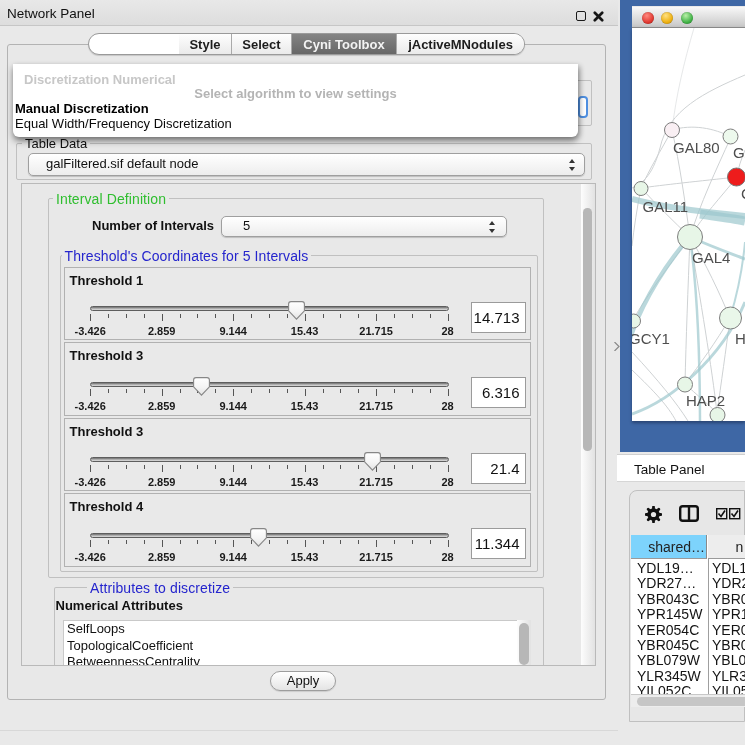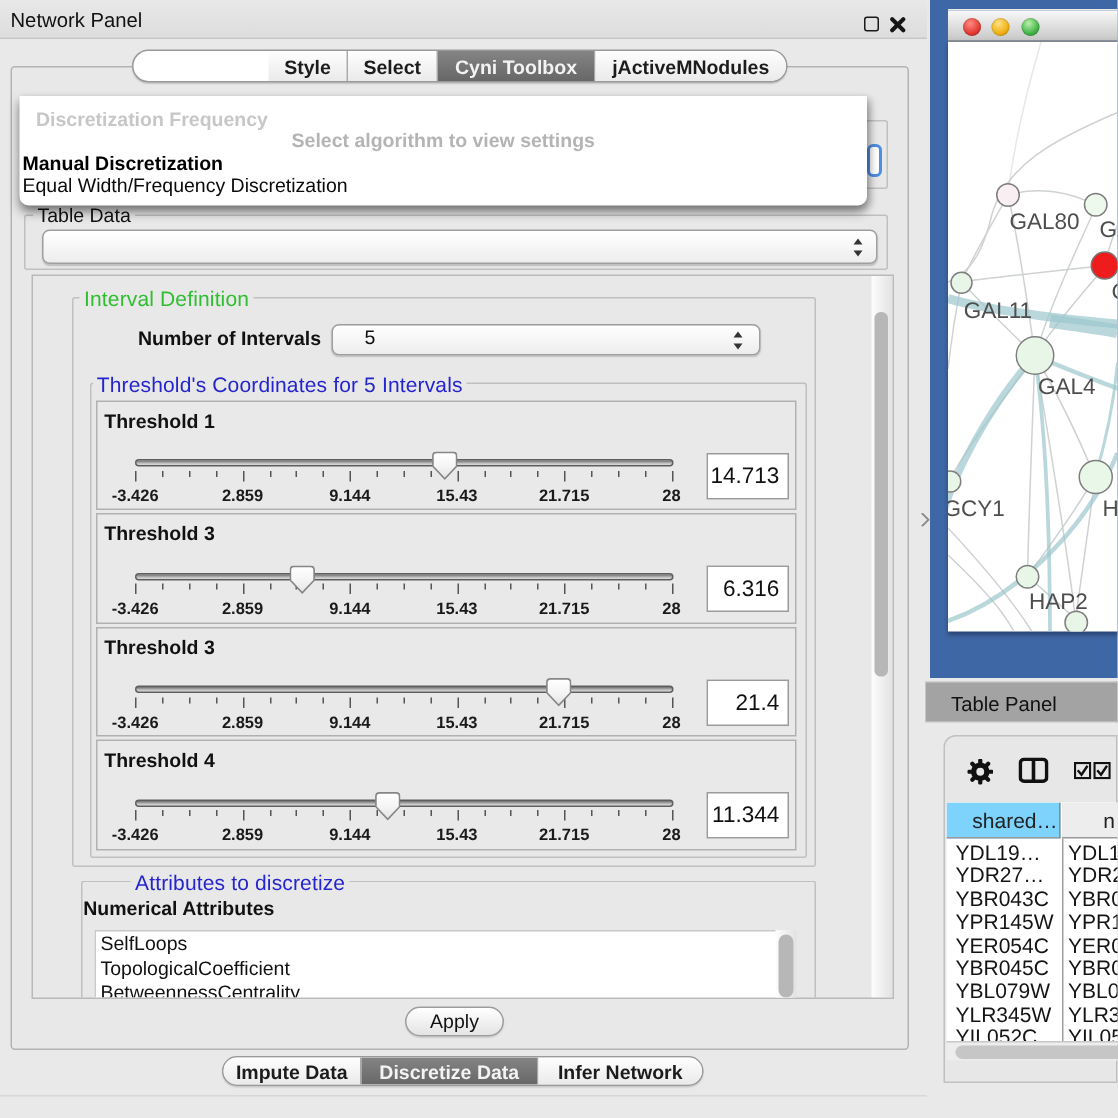--- a/index.html
+++ b/index.html
@@ -60,21 +60,21 @@
 #popup .ghost{position:absolute;left:11px;top:8px;font-size:13px;font-weight:bold;color:#c7c7c7;}
 #popup .sel{position:absolute;left:0;top:22px;width:565px;text-align:center;font-size:13px;font-weight:bold;color:#b4b4b4;}
 #popup .i1{position:absolute;left:2px;top:37px;font-size:13px;font-weight:bold;color:#000;}
 #popup .i2{position:absolute;left:2px;top:52px;font-size:13px;color:#0a0a0a;}
 
 #netwin{position:absolute;left:620px;top:0;width:125px;height:452px;background:#3e67a5;}
 #nettitle{position:absolute;left:12px;top:6px;width:113px;height:22px;
  background:linear-gradient(#f8f8f8,#cfcfcf 85%,#c3c3c3);border-bottom:1px solid #8b8b8b;border-top:1px solid #e9e9e9;}
 .light{position:absolute;top:5px;width:12px;height:12px;border-radius:50%;box-shadow:inset 0 0 0 1px rgba(0,0,0,0.22),inset 0 2px 2px rgba(255,255,255,0.5);}
 #netcanvas{position:absolute;left:12px;top:28px;width:113px;height:393px;background:#fff;box-shadow:0 2px 3px rgba(0,0,20,0.35);}
-#tpstrip{position:absolute;left:617px;top:454px;width:128px;height:28px;background:#a3a3a3;
+#tpstrip{position:absolute;left:617px;top:454px;width:128px;height:28px;background:#ffffff;
  border-top:1px solid #d0d0d0;border-bottom:1px solid #d6d6d6;}
 #tpstrip span{position:absolute;left:17px;top:7px;font-size:13.5px;color:#111;}
 #tcontainer{position:absolute;left:629px;top:490px;width:116px;height:232px;background:#e7e7e7;
  border:1px solid #c0c0c0;border-radius:8px 0 0 0;}
 #ttable{position:absolute;left:631px;top:535px;width:114px;height:159px;background:#fff;overflow:hidden;}
 #th1{position:absolute;left:0;top:0;width:75.5px;height:24px;background:#7dd3fc;
  border-right:1px solid #8a8a8a;border-bottom:1px solid #9a9a9a;text-align:right;padding-right:0.5px;font-size:14px;color:#222;line-height:24px;}
 #th2{position:absolute;left:76.5px;top:0;width:37.5px;height:24px;background:#ededed;
  border-bottom:1px solid #9a9a9a;font-size:14px;color:#222;line-height:24px;padding-left:28px;}
 .trow{position:absolute;width:200px;font-size:14px;color:#141414;}
@@ -95,20 +95,21 @@
     </div>
  <div id="innerpanel"></div>
 
  <div class="group" style="left:16px;top:80px;width:576px;height:46px;"></div>
  <div class="abs" style="left:578px;top:96px;width:10px;height:22px;border:2px solid #4f8fe0;border-radius:4px;background:#fff;"></div>
 
  <div class="group" style="left:16px;top:143px;width:576px;height:37px;">
    <div class="gtitle" style="left:5px;color:#111;">Table Data</div>
  </div>
  <div class="combo" style="left:28px;top:153px;width:557px;height:23px;">
+   <span class="v">galFiltered.sif default node</span>
    <span class="arr" style="right:4px;">
         <svg width="12" height="22" viewBox="0 0 12 22">
      <path d="M3 9 L6 5 L9 9 Z" fill="#333"></path>
           <path d="M3 13 L6 17 L9 13 Z" fill="#333"></path>
         </svg>
       </span>
  </div>
 
  <div class="abs" style="left:21px;top:183px;width:575px;height:483px;border:1px solid #b9b9b9;background:#e8e8e8;overflow:hidden;">
   <div style="position:absolute;left:0;top:0;width:573px;height:481px;">
@@ -324,28 +325,23 @@
       <circle cx="3" cy="3" r="2.2" fill="#4a9e4d" stroke="#2c6b2e" stroke-width="0.8"></circle>
       <circle cx="9.5" cy="6" r="2.4" fill="#4a9e4d" stroke="#2c6b2e" stroke-width="0.8"></circle>
       <circle cx="9" cy="12" r="2.4" fill="#4a9e4d" stroke="#2c6b2e" stroke-width="0.8"></circle>
         </svg>Network</div>
    <div class="seg" style="width:53px;">Style</div>
    <div class="seg" style="width:60px;">Select</div>
    <div class="seg dark" style="width:105px;">Cyni Toolbox</div>
    <div class="seg" style="width:127px;">jActiveMNodules</div>
  </div>
 
- <div class="tabbar" id="bottabs">
-   <div class="seg" style="width:92px;">Impute Data</div>
-   <div class="seg dark" style="width:118px;">Discretize Data</div>
-   <div class="seg" style="width:109px;">Infer Network</div>
- </div>
 
  <div id="popup">
-   <div class="ghost">Discretization Frequency</div>
+   <div class="ghost">Discretization Numerical</div>
    <div class="sel">Select algorithm to view settings</div>
    <div class="i1">Manual Discretization</div>
    <div class="i2">Equal Width/Frequency Discretization</div>
  </div>
 </div>
 <div class="abs" style="left:0;top:730px;width:618px;height:1px;background:#d8d8d8;"></div>
 
 <svg class="abs" style="left:612.5px;top:342px;" width="7" height="9" viewBox="0 0 7 9">
     <path d="M1.5 0 L6 4.5 L1.5 9" stroke="#8a8a8a" stroke-width="1.2" fill="none"></path>
   </svg>

